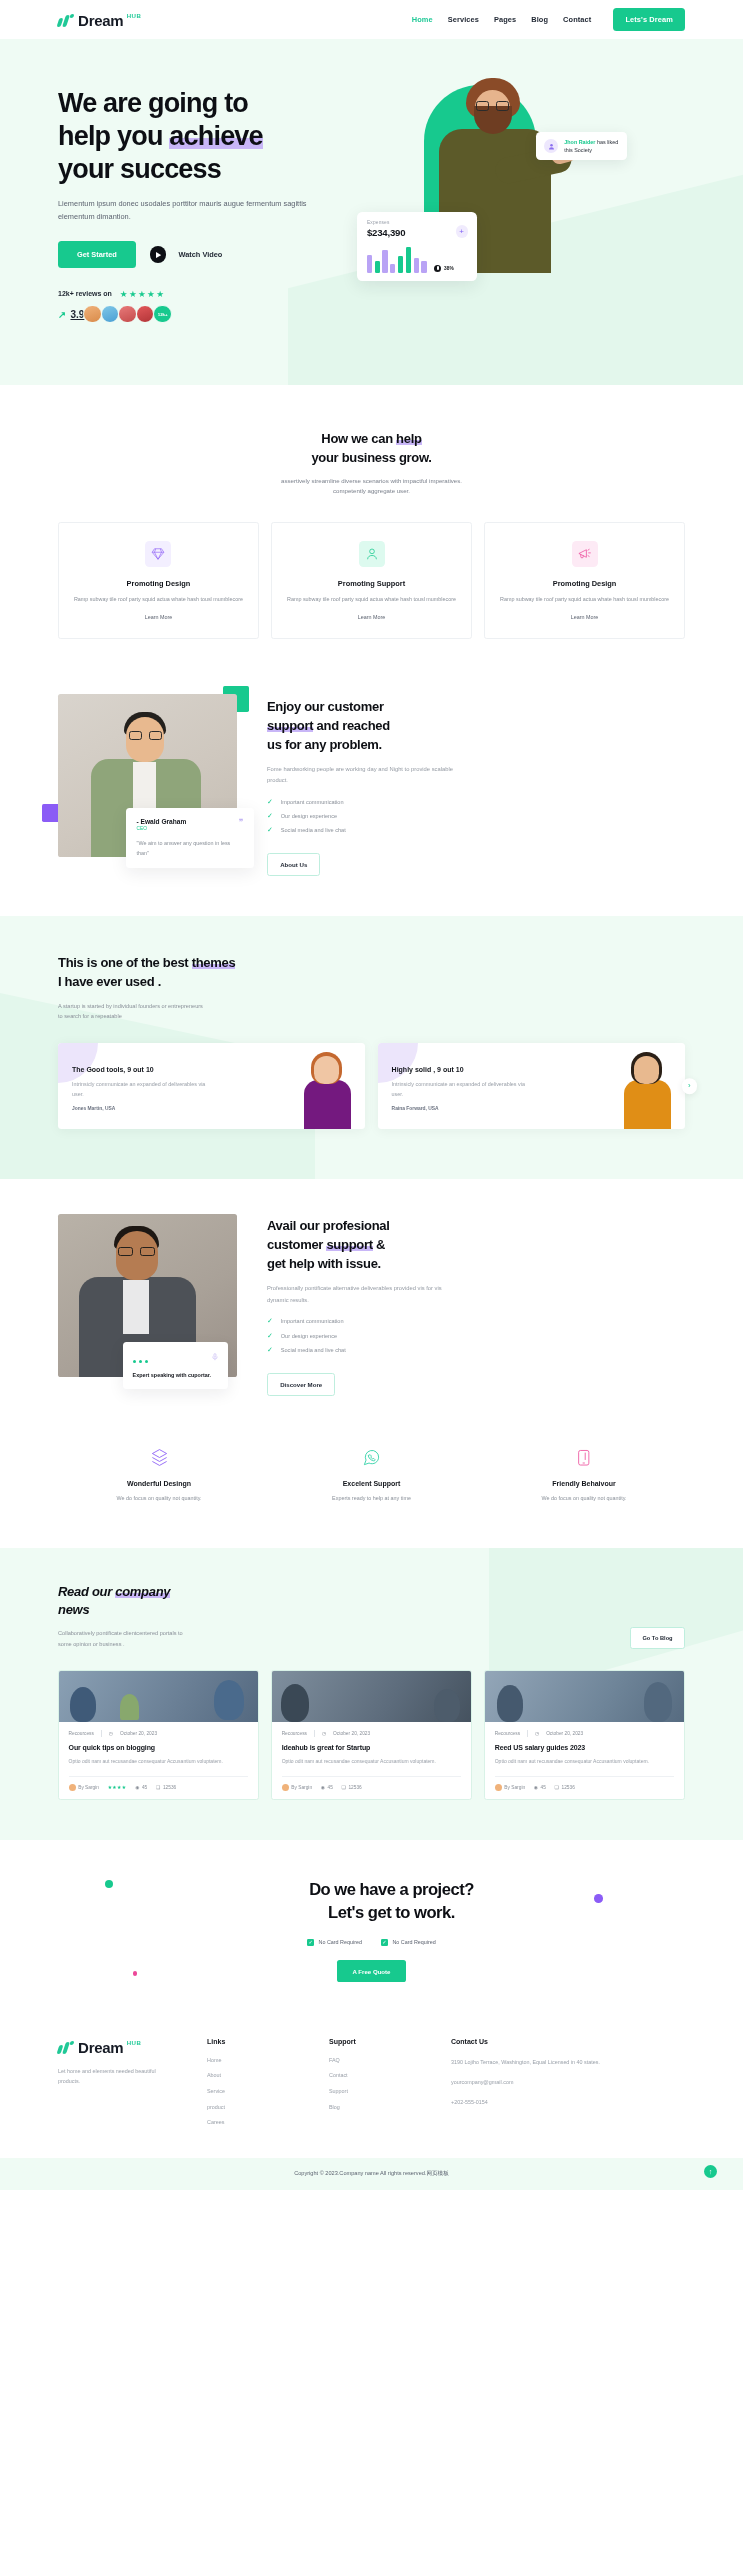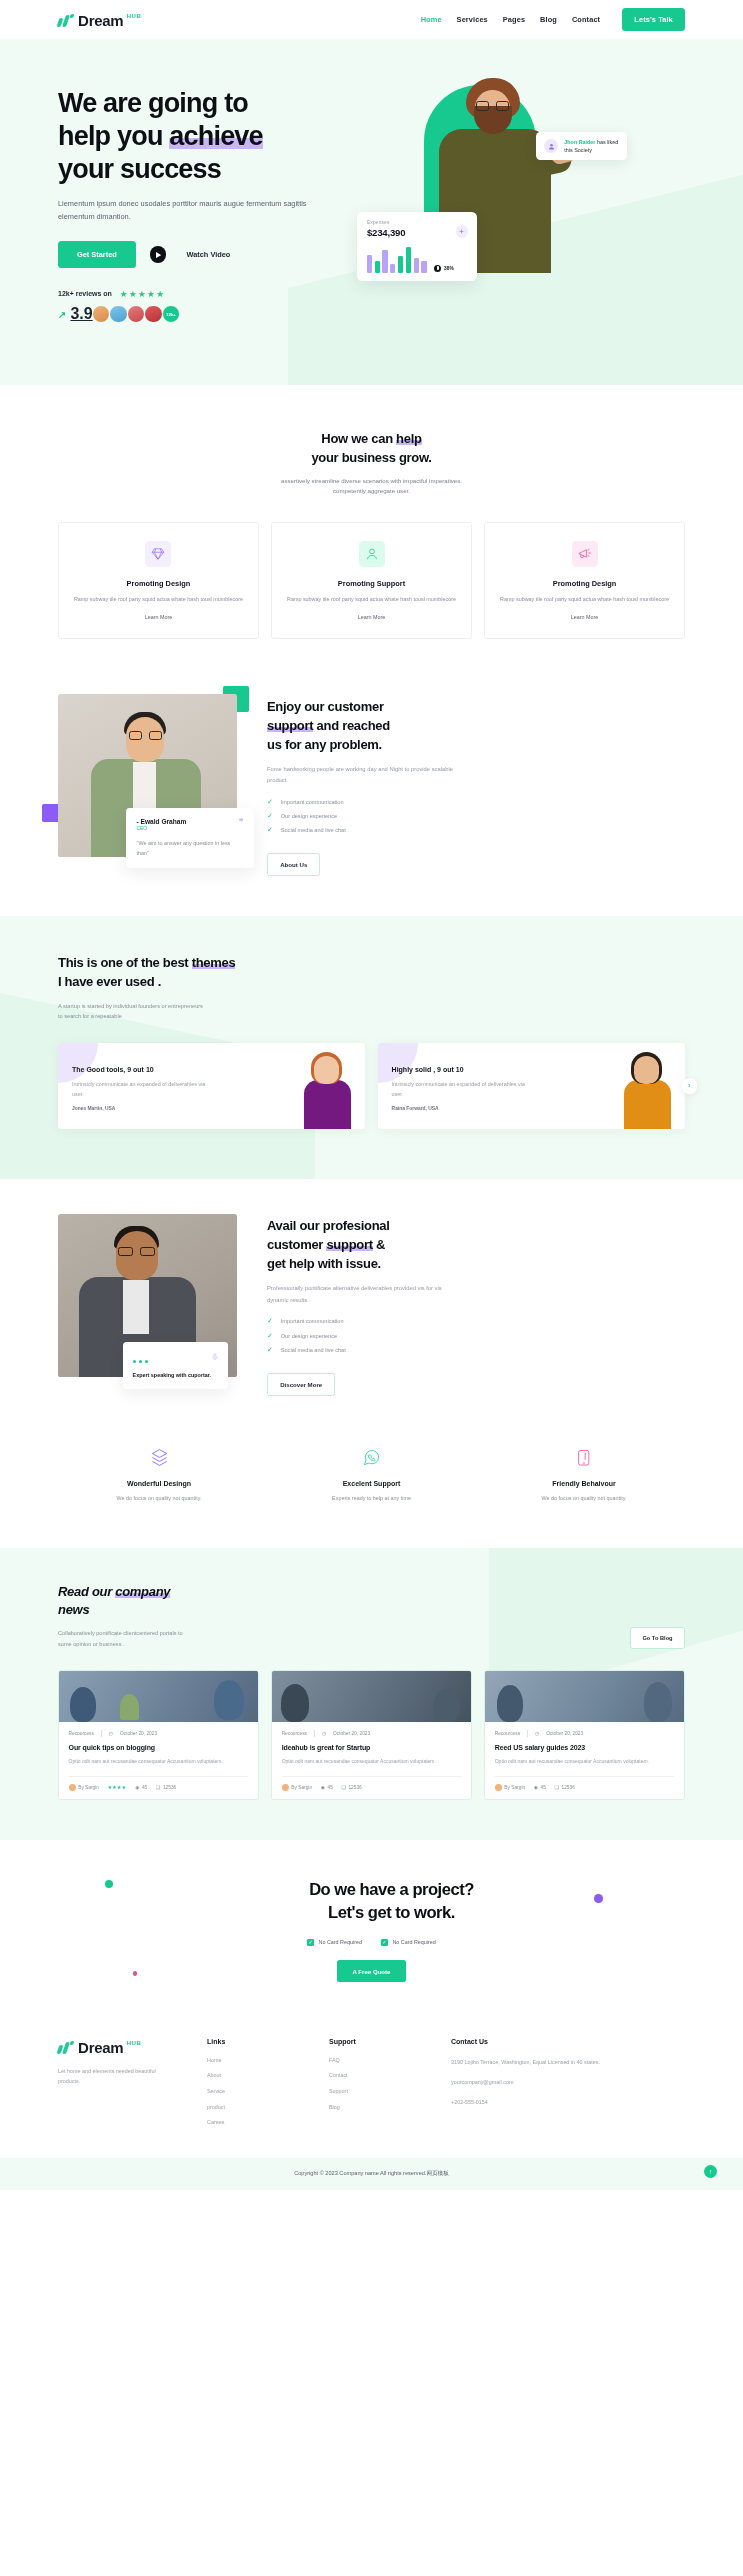--- a/index.html
+++ b/index.html
@@ -51,33 +51,33 @@
     font-size: 27px; line-height: 1.22; font-weight: 700; letter-spacing: -0.8px;
     color: #0d0f14;
   }
   .hl { background: linear-gradient(180deg, rgba(196,181,253,0) 58%, #c8b6f7 58%, #c8b6f7 94%, rgba(0,0,0,0) 94%); }
   .hero-sub { margin-top: 12.2px; font-size: 7.4px; line-height: 1.75; color: #5c6370; width: 254px; }
   .hero-cta { margin-top: 17.5px; display: flex; align-items: center; gap: 14px; }
   .btn-start {
     background: #17c98e; color:#fff; border:0; font-size: 7.4px; font-weight: 700;
     padding: 8.7px 19px; border-radius: 3.5px; cursor: pointer;
   }
-  .watch { display: flex; align-items: center; gap: 20px; cursor: pointer; }
+  .watch { display: flex; align-items: center; gap: 12px; cursor: pointer; }
   .play-circle {
     width: 16.6px; height: 16.6px; border-radius: 50%; background: #0d0f14;
     display: flex; align-items: center; justify-content: center;
   }
   .play-circle svg { margin-left: 0.9px; }
   .watch-text { font-size: 7.4px; font-weight: 700; color: #1d2430; }
   .reviews { margin-top: 21px; }
   .rev-top { display: flex; align-items: center; gap: 7.9px; }
   .rev-label { font-size: 7px; font-weight: 700; color: #1d2430; }
   .stars { color: #17c98e; font-size: 8.7px; letter-spacing: 1.3px; }
   .rev-bottom { display: flex; align-items: center; gap: 3.5px; margin-top: 6.1px; }
-  .rev-score { font-size: 16px; font-weight: 700; color: #1d2430; text-decoration: underline; }
+  .rev-score { font-size: 10px; font-weight: 700; color: #1d2430; text-decoration: underline; }
   .arrow-up { color: #17c98e; font-size: 9.6px; font-weight: 700; margin-right: 0.9px; }
   .av { width: 18.4px; height: 18.4px; border-radius: 50%; margin-left: -4.4px; border: 1.3px solid #effbf4; }
   .av:first-of-type { margin-left: 1.7px; }
   .av1 { background: linear-gradient(160deg,#f0b27a,#d98b4a); }
   .av2 { background: linear-gradient(160deg,#7fc8e8,#4a9fd4); }
   .av3 { background: linear-gradient(160deg,#e87a7a,#c44b4b); }
   .av4 { background: linear-gradient(160deg,#e2585a,#b23538); }
   .av5 { background: #17c98e; color:#fff; font-size:4.4px; font-weight:700; display:flex;align-items:center;justify-content:center;}
 
   .hero-right { position: relative; width: 350px; margin-left: 5.2px; }
@@ -305,21 +305,21 @@
         </span>
       <span class="logo-text">Dream</span>
       <span class="logo-sup">HUB</span>
     </div>
     <div class="nav-right">
       <a class="nav-link active" href="#">Home</a>
       <a class="nav-link" href="#">Services</a>
       <a class="nav-link" href="#">Pages</a>
       <a class="nav-link" href="#">Blog</a>
       <a class="nav-link" href="#">Contact</a>
-      <button class="btn-talk">Lets's Talk</button>
+      <button class="btn-talk">Lets's Dream</button>
     </div>
   </div>
 
   <div class="hero">
     <div class="hero-wedge"></div>
     <div class="hero-inner">
       <div class="hero-left">
         <h1 class="hero-h1">
           <span>We are going to</span><br>
           <span>help you </span><span class="hl">achieve</span><br>

